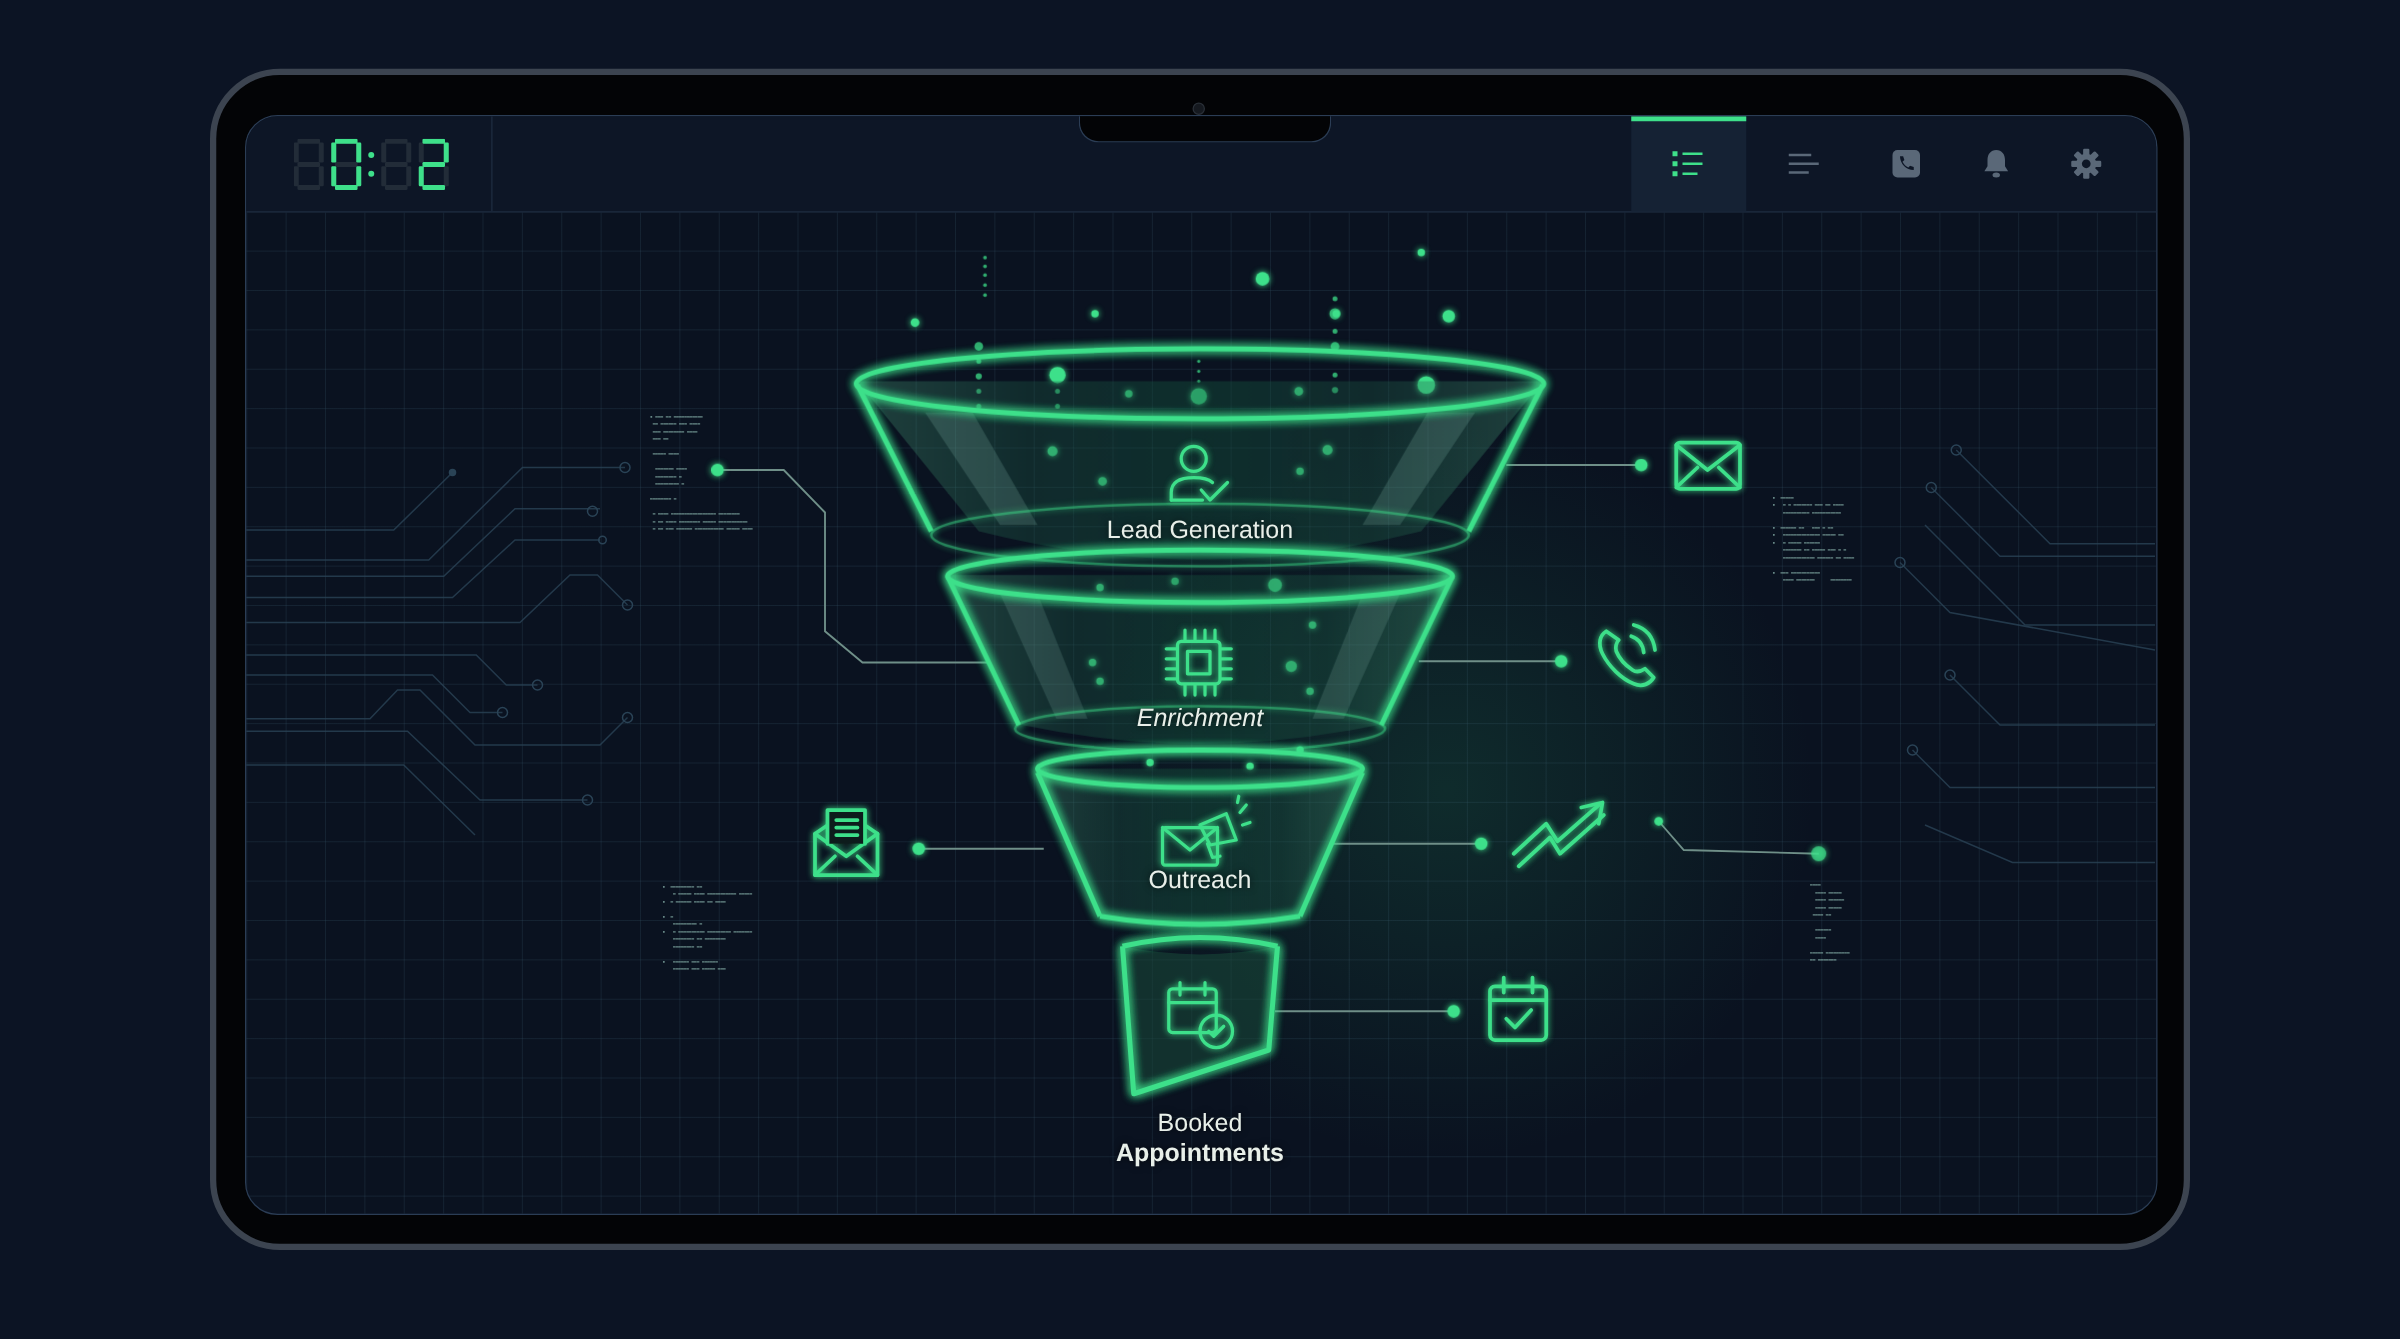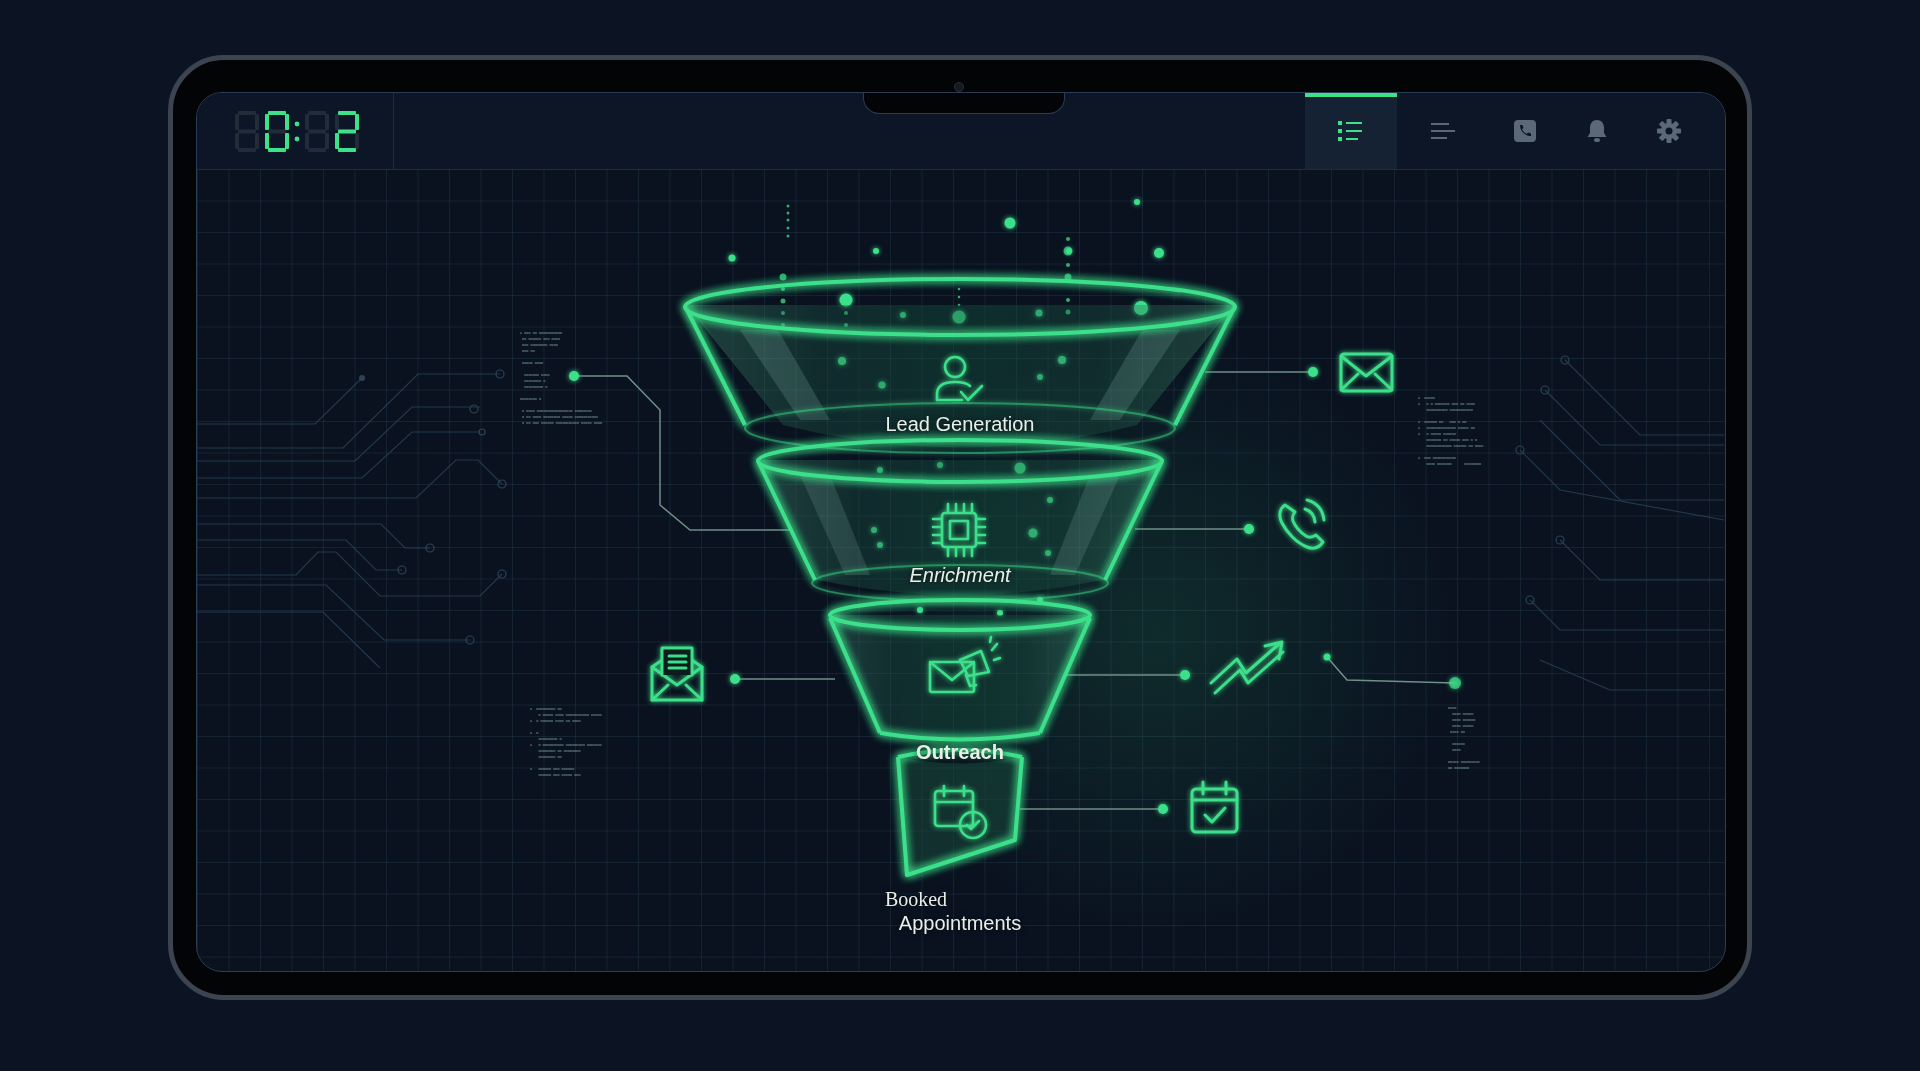--- a/index.html
+++ b/index.html
@@ -488,16 +488,16 @@
  ▬▬▬▬ ▬▬
 
   ▬▬▬▬▬▬
   ▬▬▬▬
 
 ▬▬▬▬▬ ▬▬▬▬▬▬▬▬▬
 ▬▬ ▬▬▬▬▬▬▬</div>
 
   <div class="label" style="left:960px; top:412px;">Lead Generation</div>
   <div class="label" style="left:960px; top:563px;font-style:italic;">Enrichment</div>
-  <div class="label" style="left:960px; top:740px;font-weight:bold;">Outreach</div>
-  <div class="label" style="left:916px; top:887px;font-family:Liberation Serif, serif;">Booked</div>
-  <div class="label" style="left:960px; top:911px;">Appointments</div>
+  <div class="label" style="left:960px; top:692px;">Outreach</div>
+  <div class="label" style="left:960px; top:887px;">Booked</div>
+  <div class="label" style="left:960px; top:911px;font-weight:bold;">Appointments</div>
 </div>
 
 </body></html>

